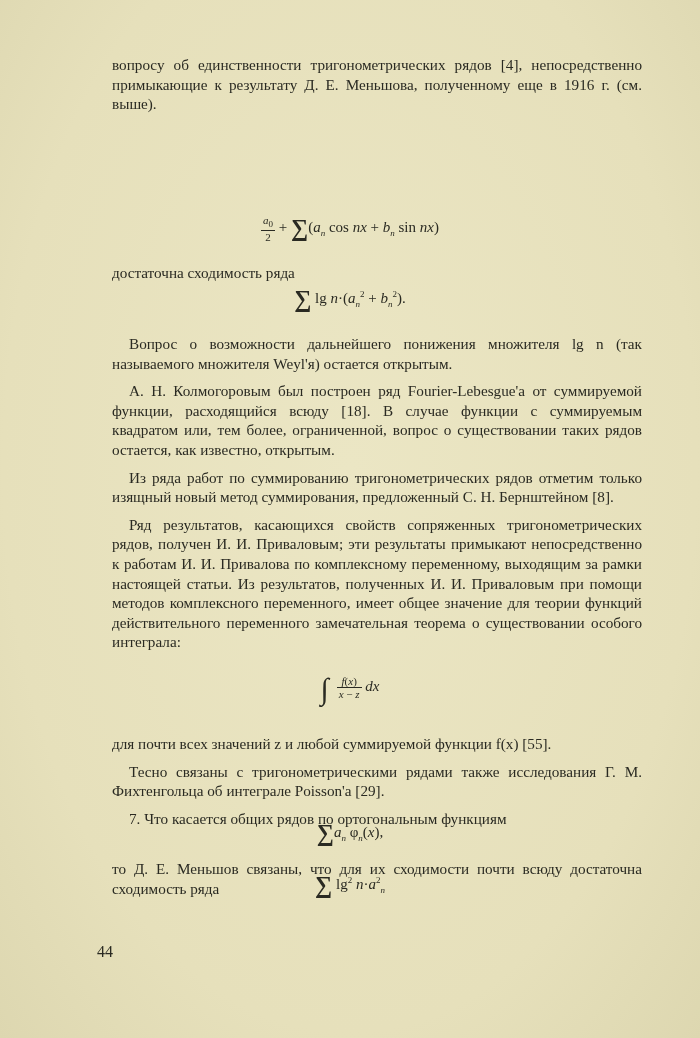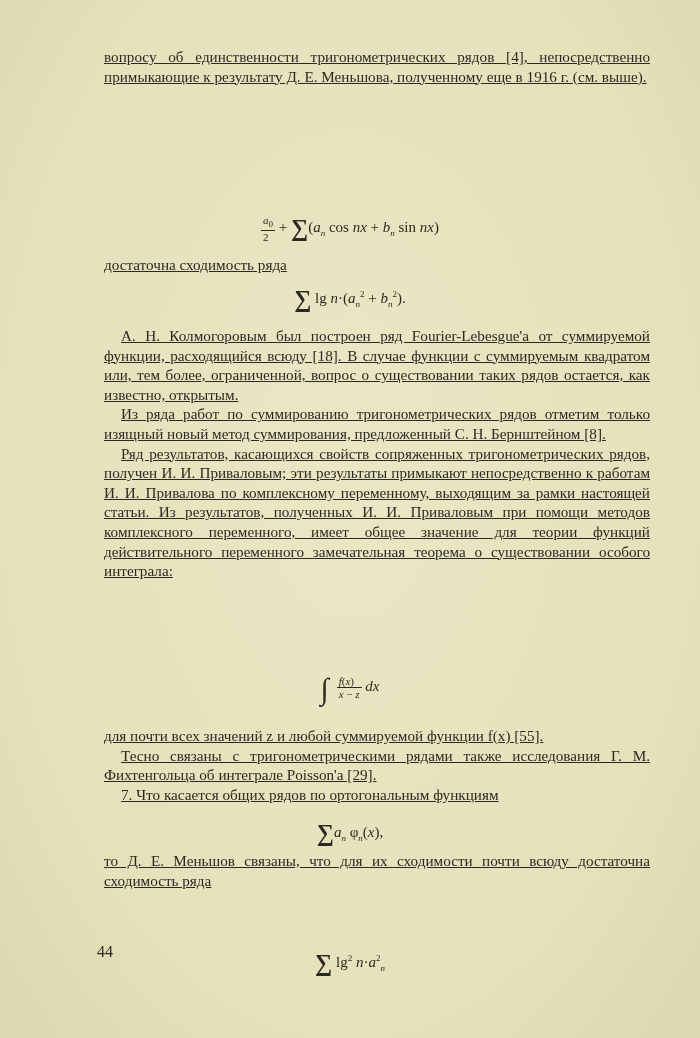--- a/index.html
+++ b/index.html
@@ -11,30 +11,30 @@
   }
   .page {
     position: relative; width: 700px; height: 1038px;
     background: radial-gradient(ellipse at 50% 45%, #ebe6c4 0%, #e6e0bb 70%, #ddd7b0 100%);
   }
   .text-block {
     position: absolute; left: 104px; width: 546px;
     font-size: 15.2px; line-height: 19.6px;
     text-align: justify;
   }
-  .text-block p { margin: 0; text-decoration: underline; }
+  .text-block p { margin: 8px; }
   .indent { text-indent: 17px; }
   .formula {
     position: absolute; left: 0; width: 700px;
     text-align: center; font-size: 15px;
     font-family: "Liberation Serif", "DejaVu Serif", serif;
   }
   .formula i { font-style: italic; }
   .sigma { font-size: 24px; font-weight: bold; vertical-align: -4px; }
-  .frac { display: inline-block; vertical-align: middle; text-align: left; font-size: 11px; line-height: 12px; }
+  .frac { display: inline-block; vertical-align: middle; text-align: center; font-size: 11px; line-height: 12px; }
   .frac .num { display: block; border-bottom: 1px solid #2a2a22; padding: 0 2px; }
   .frac .den { display: block; padding: 0 2px; }
   .integral { font-size: 30px; vertical-align: -8px; margin-right: 8px; }
   .pagenum { position: absolute; left: 97px; top: 943px; font-size: 16px; }
   sub, sup { font-size: 9px; }
 </style>
 </head>
 <body>
 
 <div class="page">
@@ -50,20 +50,21 @@
 
   <div class="text-block" style="top:255px">
     <p>достаточна сходимость ряда</p>
   </div>
 
   <div class="formula" style="top:286px">
     <span class="sigma">∑</span> lg <i>n</i>·(<i>a</i><sub><i>n</i></sub><sup>2</sup> + <i>b</i><sub><i>n</i></sub><sup>2</sup>).
   </div>
 
   <div class="text-block" style="top:326px">
+    <p class="indent">Вопрос о возможности дальнейшего понижения множителя lg n (так называемого множителя Weyl'я) остается открытым.</p>
     <p class="indent">А. Н. Колмогоровым был построен ряд Fourier-Lebesgue'а от суммируемой функции, расходящийся всюду [18]. В случае функции с суммируемым квадратом или, тем более, ограниченной, вопрос о существовании таких рядов остается, как известно, открытым.</p>
     <p class="indent">Из ряда работ по суммированию тригонометрических рядов отметим только изящный новый метод суммирования, предложенный С. Н. Бернштейном [8].</p>
     <p class="indent">Ряд результатов, касающихся свойств сопряженных тригонометрических рядов, получен И. И. Приваловым; эти результаты примыкают непосредственно к работам И. И. Привалова по комплексному переменному, выходящим за рамки настоящей статьи. Из результатов, полученных И. И. Приваловым при помощи методов комплексного переменного, имеет общее значение для теории функций действительного переменного замечательная теорема о существовании особого интеграла:</p>
   </div>
 
   <div class="formula" style="top:672px">
     <span class="integral">∫</span><span class="frac"><span class="num"><i>f</i>(<i>x</i>)</span><span class="den"><i>x</i> − <i>z</i></span></span> <i>dx</i>
   </div>
 
   <div class="text-block" style="top:726px">
@@ -73,18 +74,18 @@
   </div>
 
   <div class="formula" style="top:820px">
     <span class="sigma">∑</span><i>a</i><sub><i>n</i></sub> φ<sub><i>n</i></sub>(<i>x</i>),
   </div>
 
   <div class="text-block" style="top:851px">
     <p>то Д. Е. Меньшов связаны, что для их сходимости почти всюду достаточна сходимость ряда</p>
   </div>
 
-  <div class="formula" style="top:950px">
+  <div class="formula" style="top:872px">
     <span class="sigma">∑</span> lg<sup>2</sup> <i>n</i>·<i>a</i><sup>2</sup><sub><i>n</i></sub>
   </div>
 
   <div class="pagenum">44</div>
 </div>
 
 </body></html>

